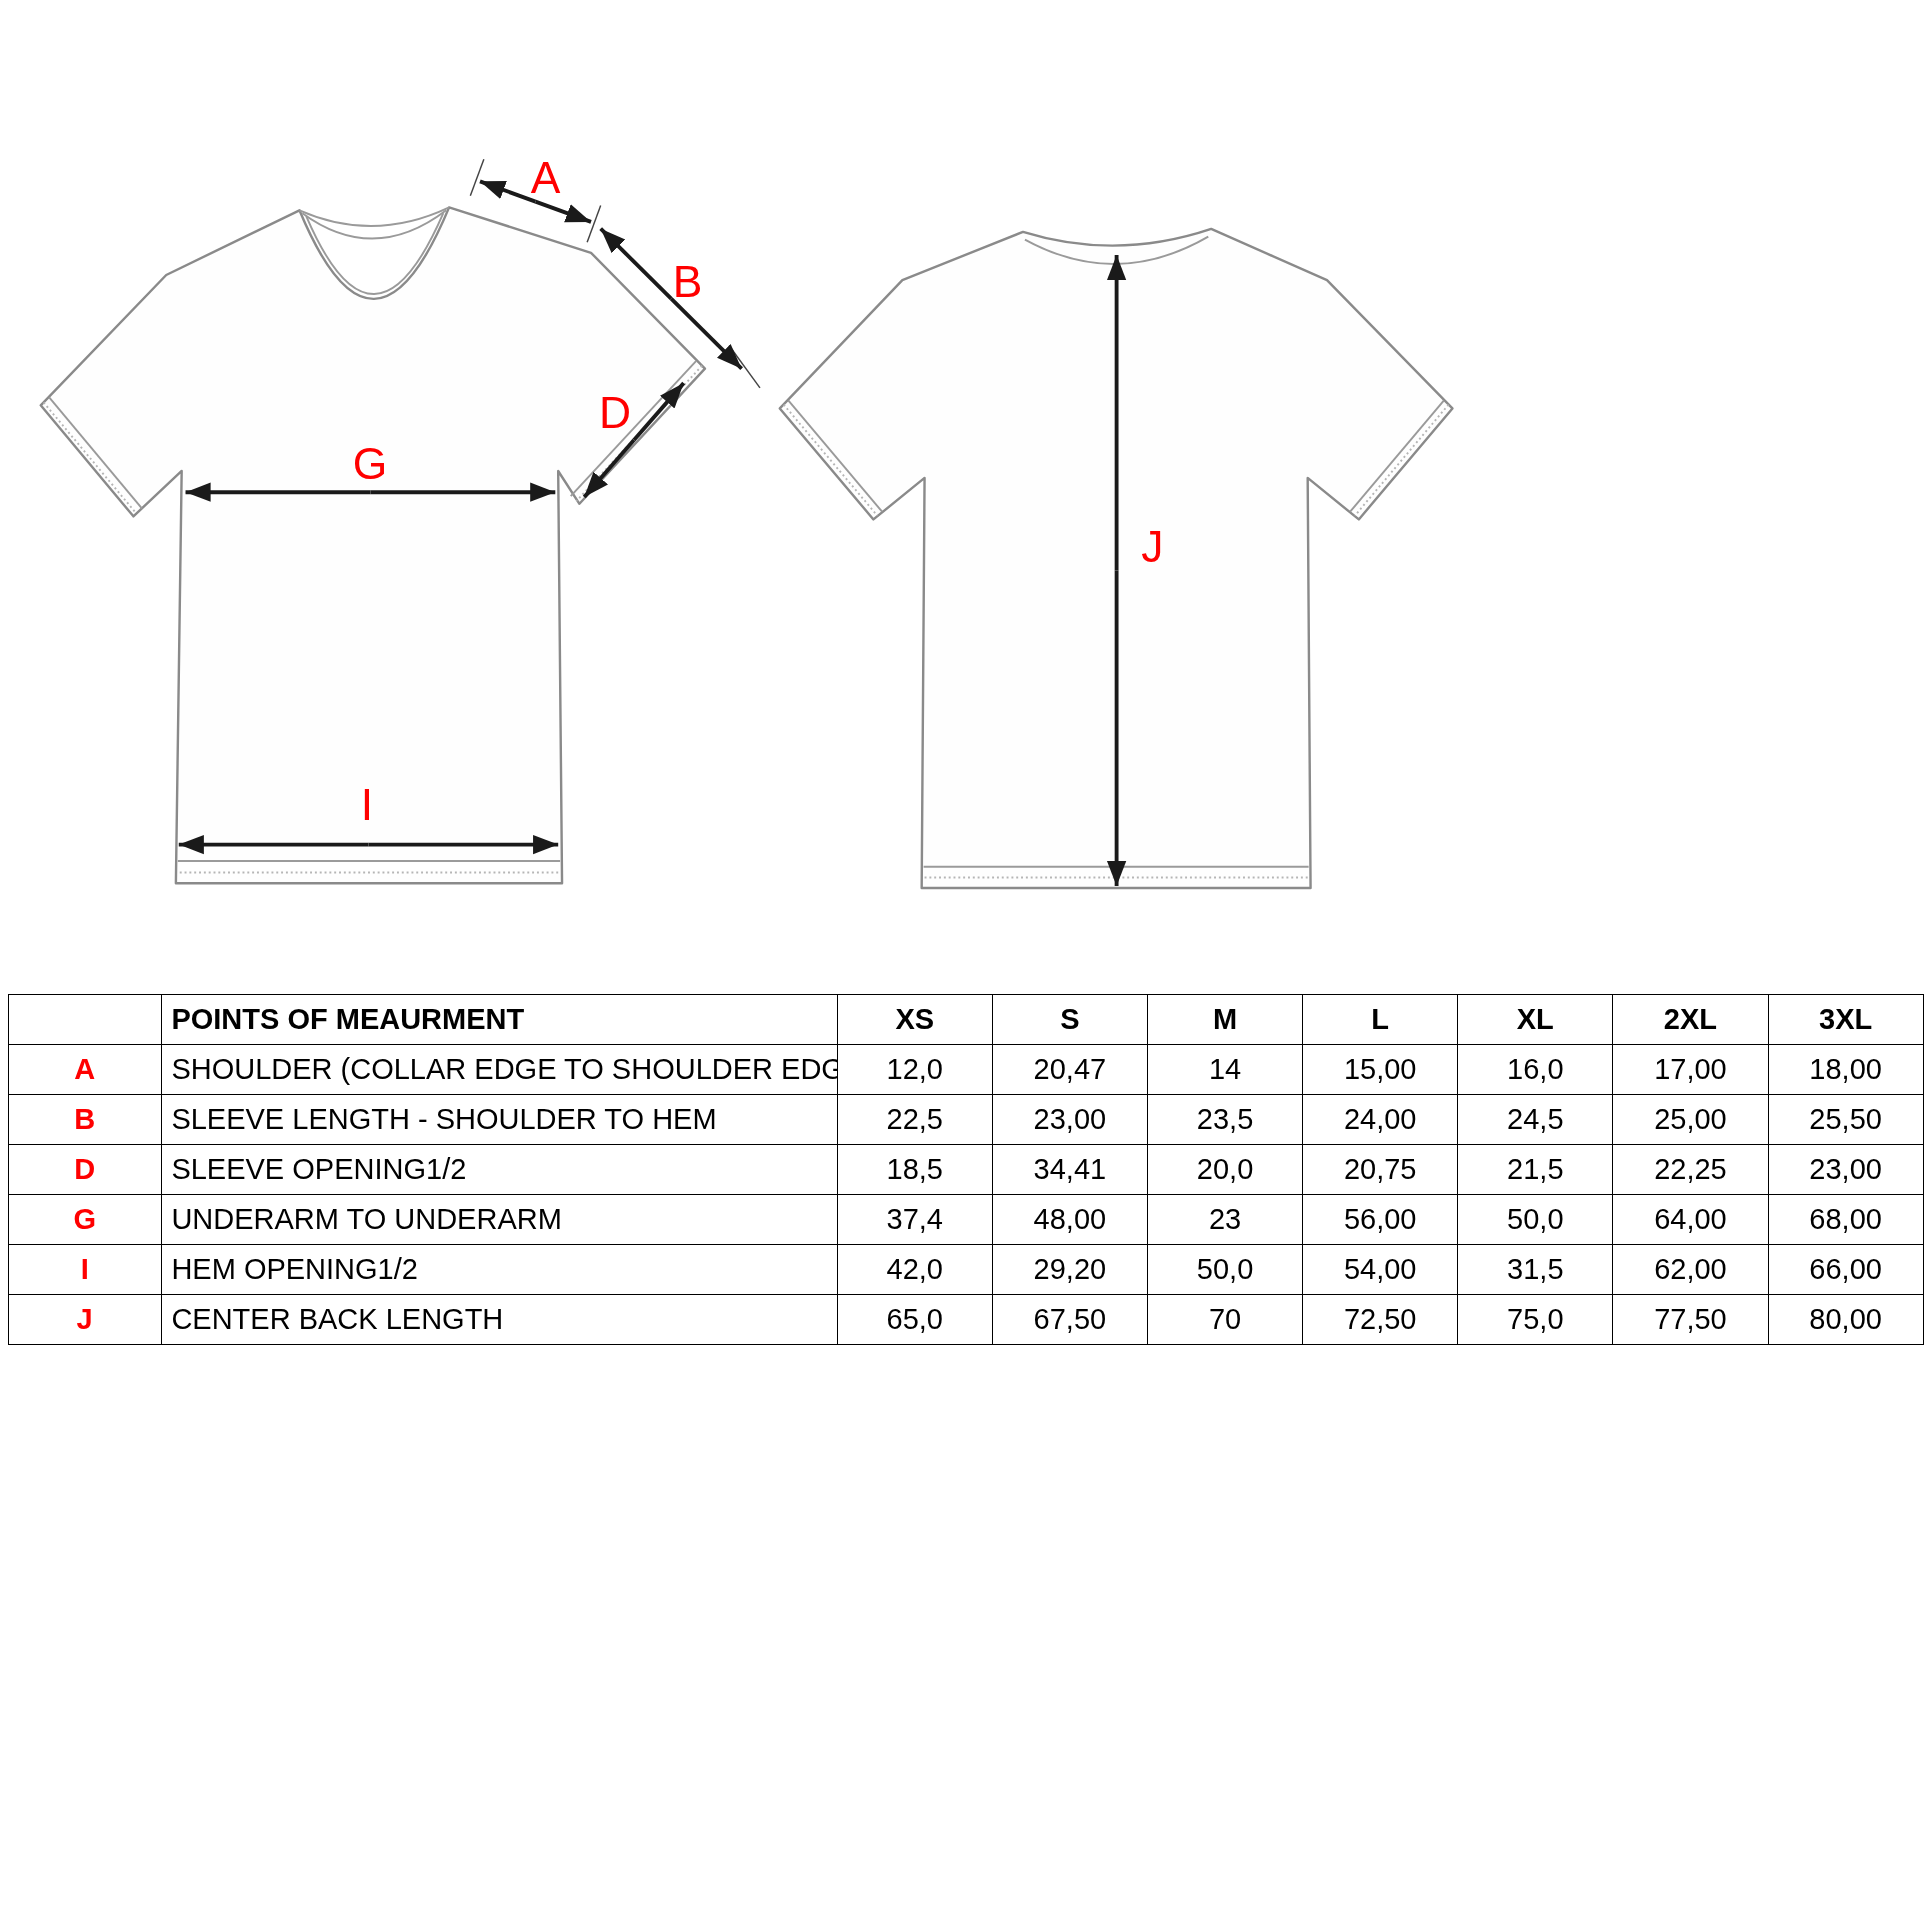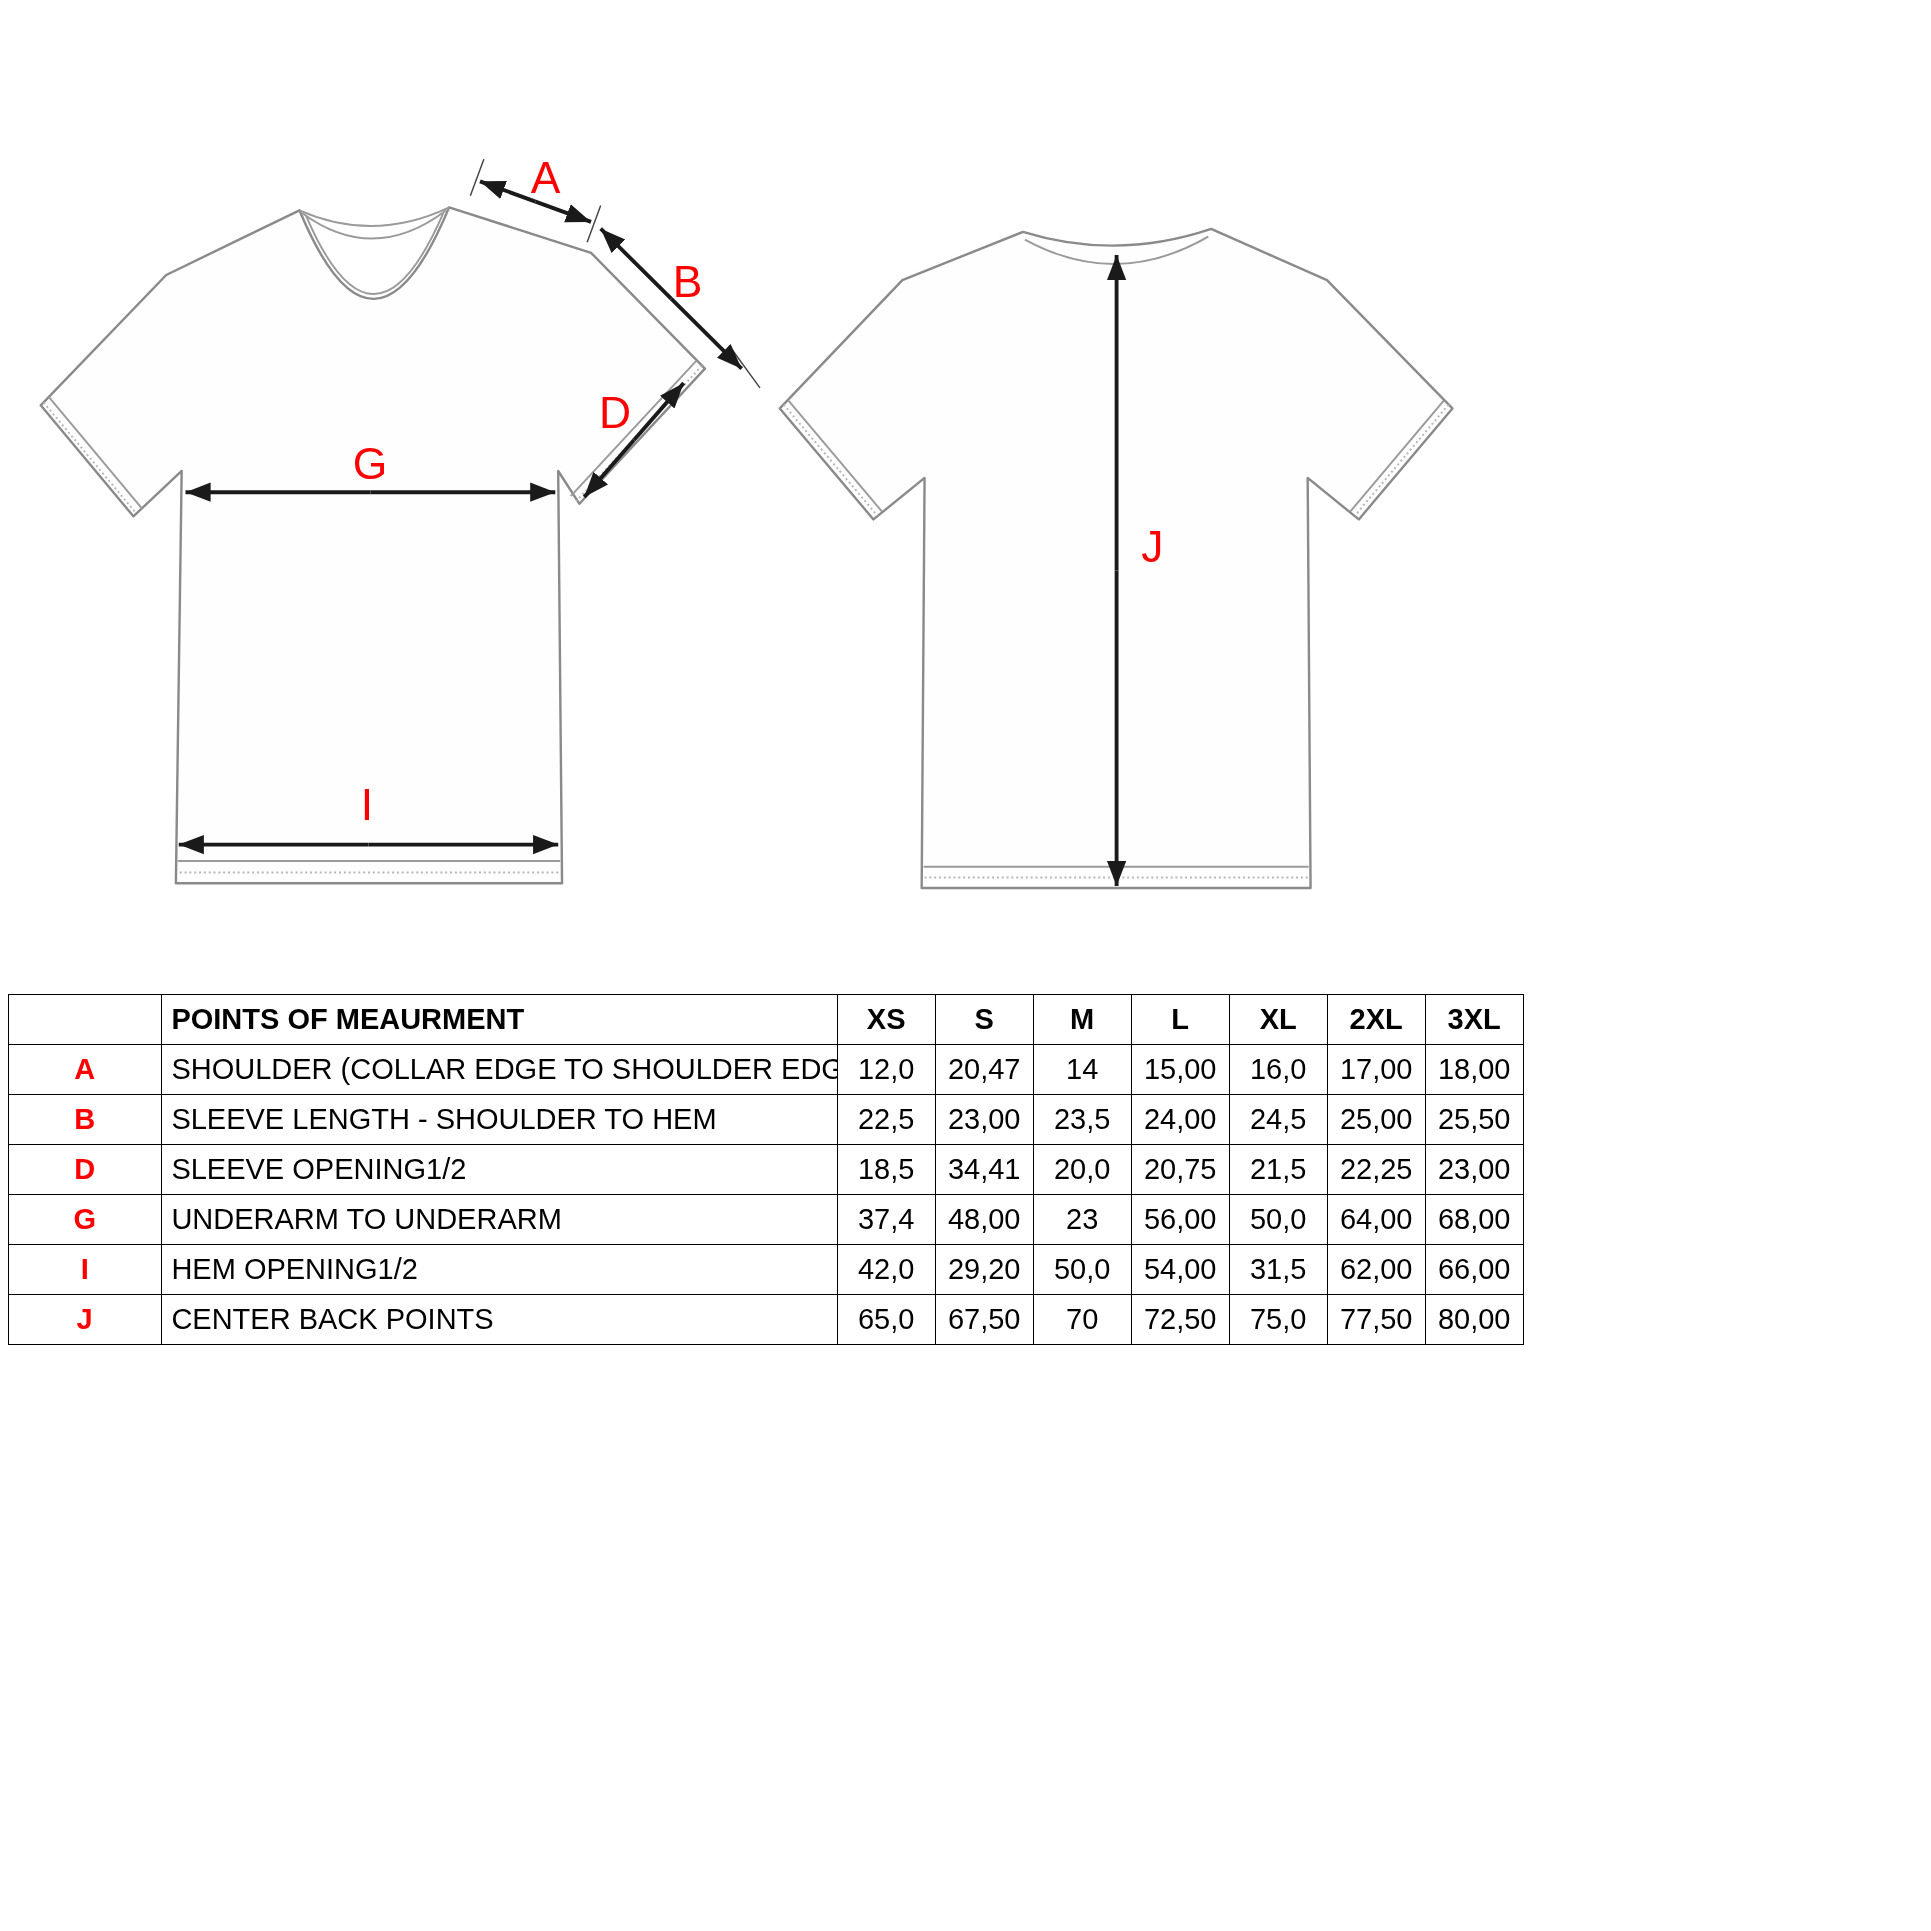--- a/index.html
+++ b/index.html
@@ -12,21 +12,21 @@
   #back-shirt  { left:772px; top:145px; }
 
   .outline { fill:#fefefe; stroke:#8a8a8a; stroke-width:2.5; stroke-linejoin:round; }
   .detail  { fill:none; stroke:#9a9a9a; stroke-width:2; }
   .stitch  { fill:none; stroke:#b5b5b5; stroke-width:2; stroke-dasharray:2 3; }
   .arrow-line { stroke:#1a1a1a; stroke-width:4; }
   .tick { stroke:#444; stroke-width:1.5; }
   .dim-label { fill:#ff0000; font-family:"Liberation Sans", sans-serif; font-size:46px; text-anchor:middle; }
 
   .size-table {
-    position:absolute; left:7.7px; top:994px; width:1516px;
+    position:absolute; left:7.7px; top:994px; width:1916px;
     border-collapse:collapse; table-layout:fixed;
     font-size:29px; background:#fff;
   }
   .size-table th, .size-table td {
     border:1.9px solid #000; height:50px; padding:0 9.7px;
     text-align:center; vertical-align:middle; overflow:hidden; white-space:nowrap;
   }
   .size-table th { font-weight:bold; }
   .size-table th.th-points { text-align:left; }
   .size-table td.desc { text-align:left; }
@@ -188,21 +188,21 @@
         <td>42,0</td>
         <td>29,20</td>
         <td>50,0</td>
         <td>54,00</td>
         <td>31,5</td>
         <td>62,00</td>
         <td>66,00</td>
       </tr>
       <tr>
         <td class="letter">J</td>
-        <td class="desc">CENTER BACK POINTS</td>
+        <td class="desc">CENTER BACK LENGTH</td>
         <td>65,0</td>
         <td>67,50</td>
         <td>70</td>
         <td>72,50</td>
         <td>75,0</td>
         <td>77,50</td>
         <td>80,00</td>
       </tr>
     </tbody>
   </table>

